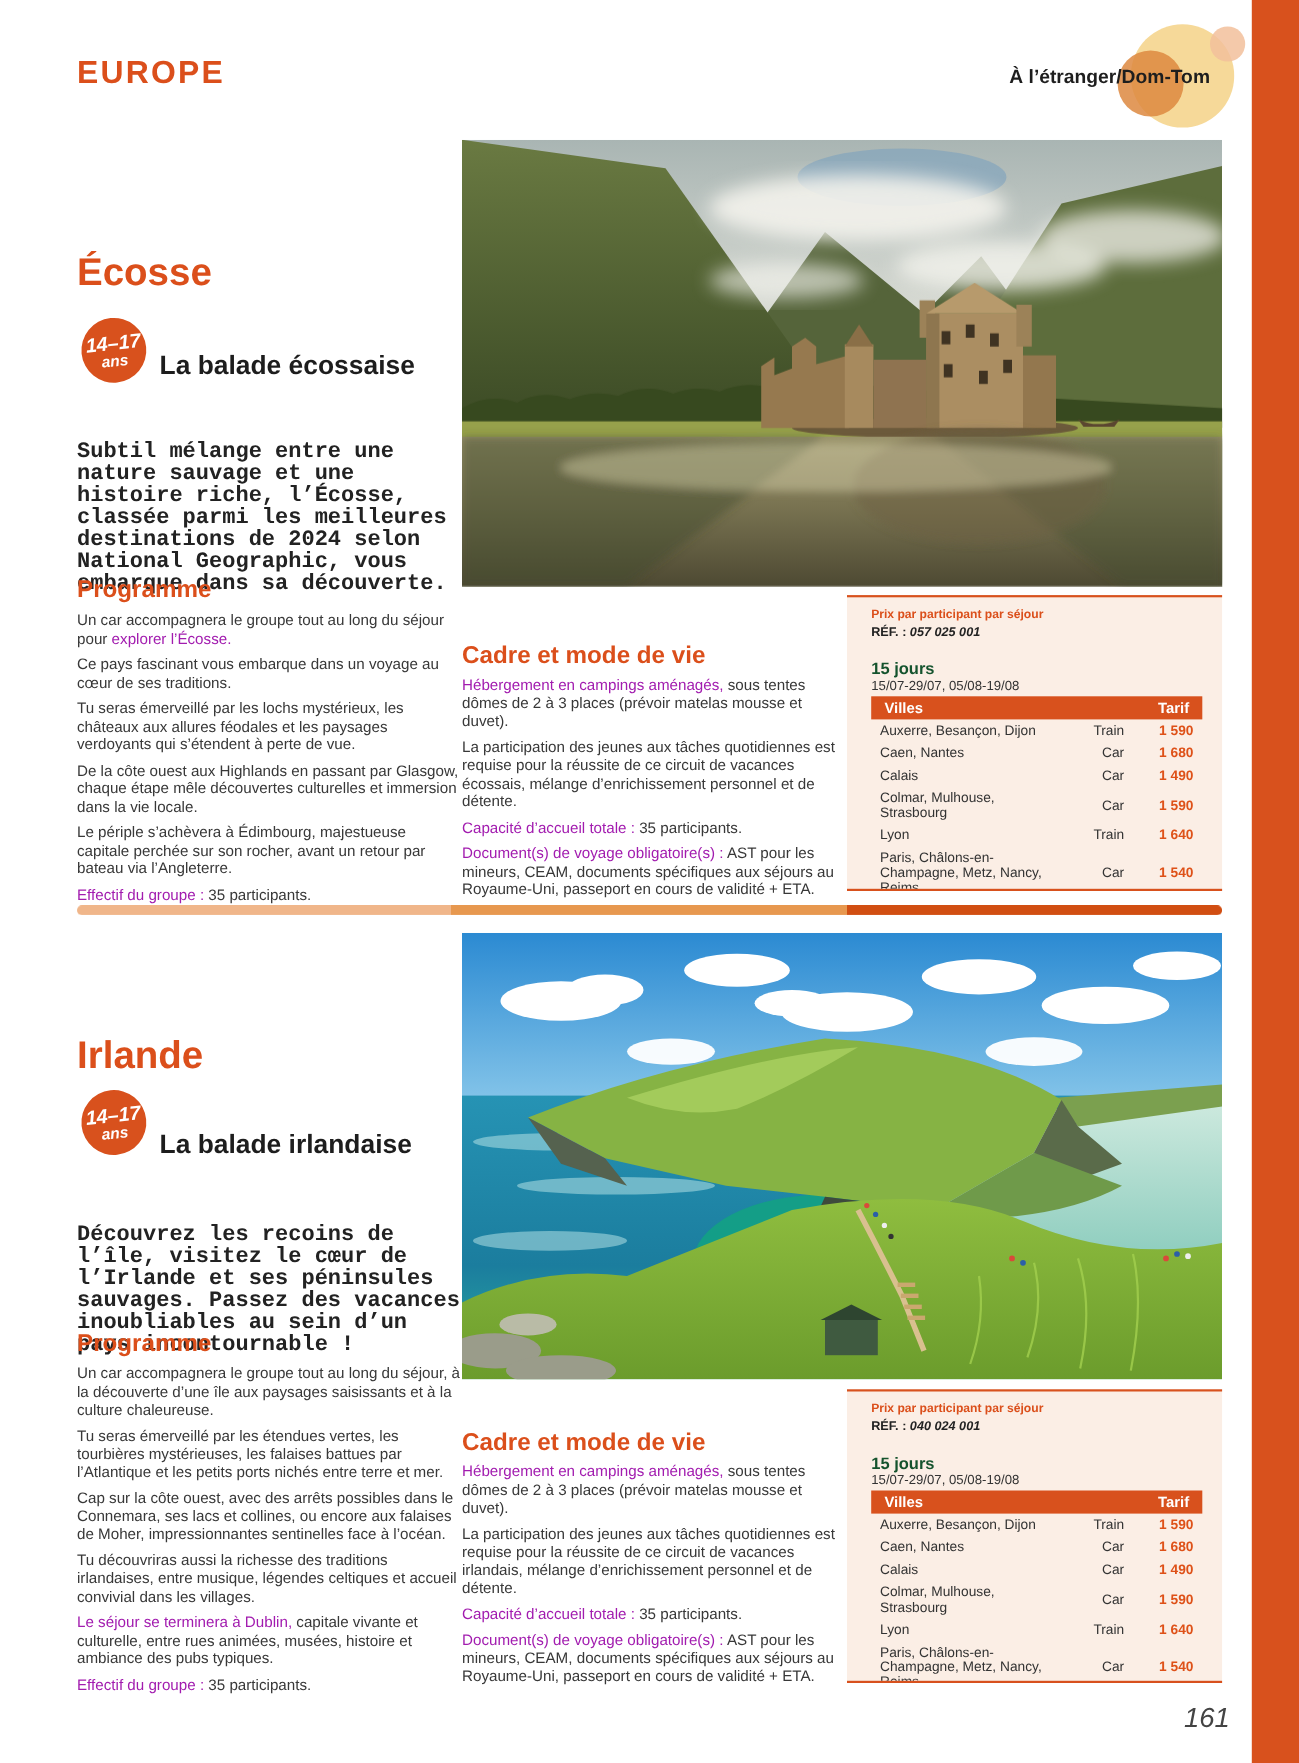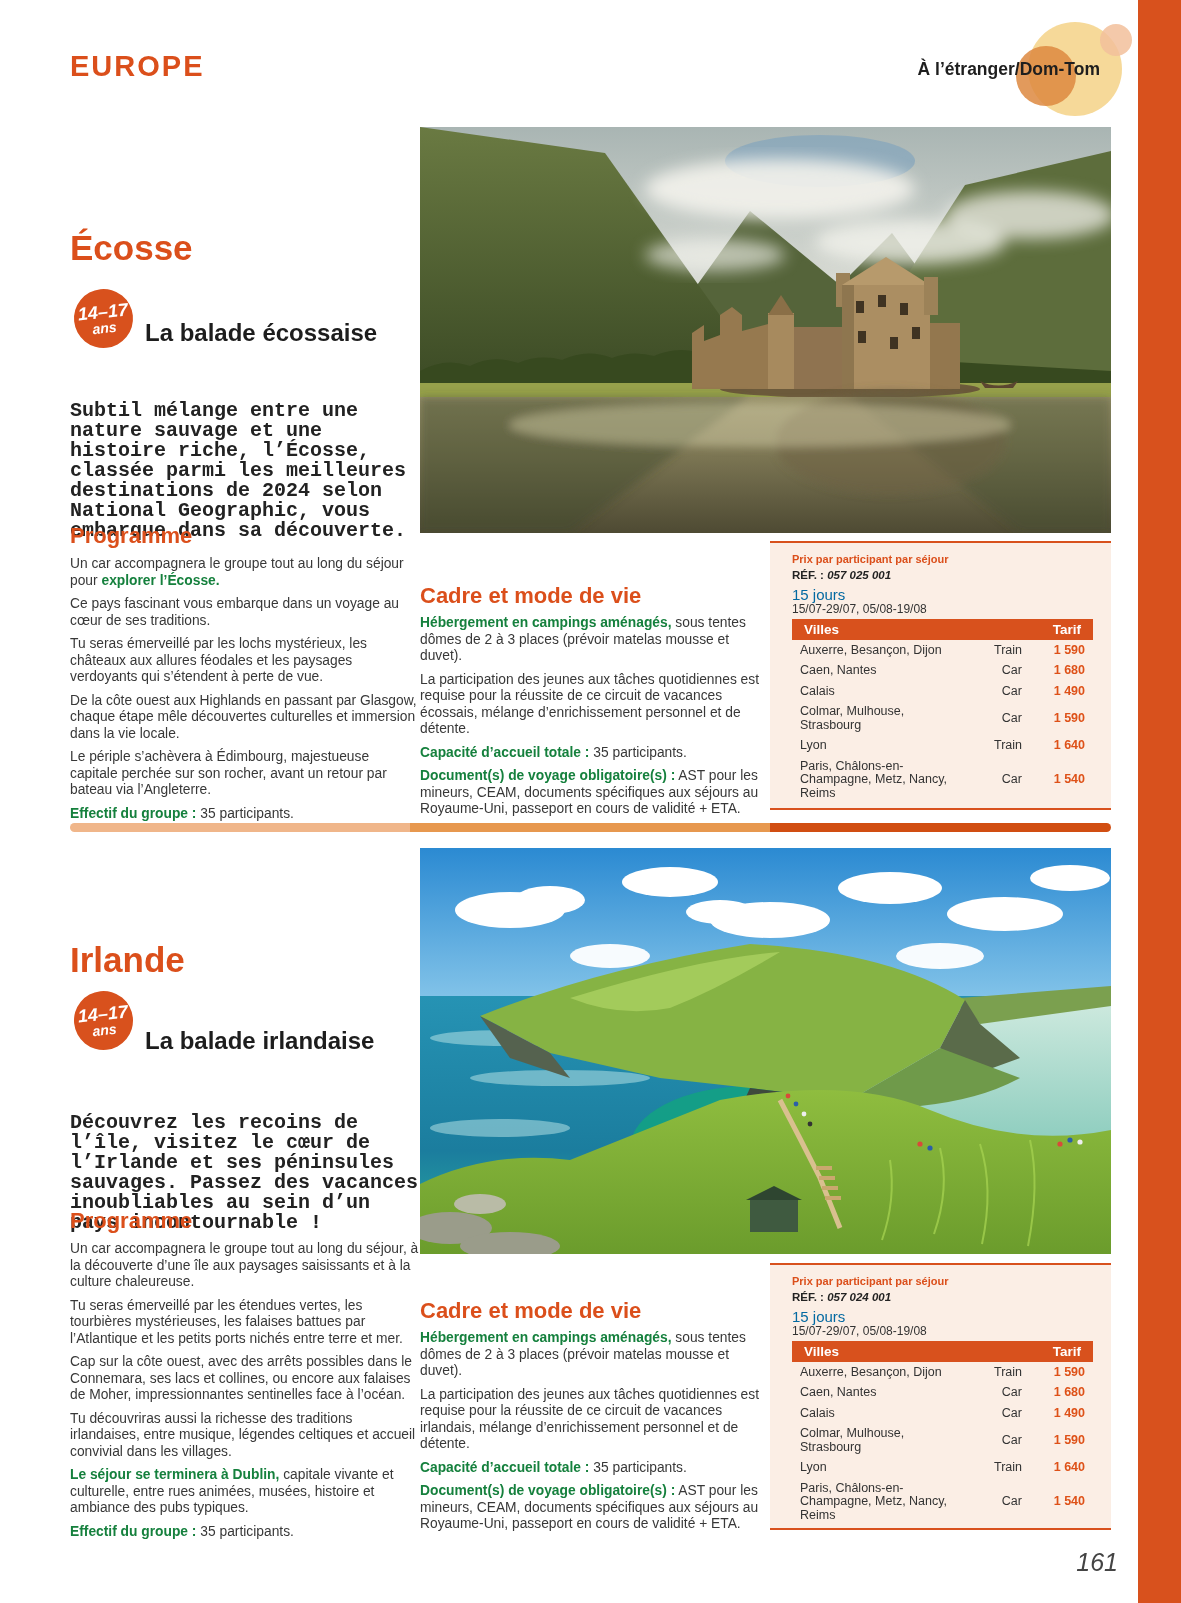--- a/index.html
+++ b/index.html
@@ -18,32 +18,32 @@
   .trip-title{position:absolute;left:145px;font-size:24px;line-height:28px;font-weight:800;color:#1d1d1d;}
   .badge{position:absolute;left:74px;width:59px;height:59px;border-radius:50%;background:#D8511D;
          display:flex;flex-direction:column;align-items:center;justify-content:center;color:#fff;
          transform:rotate(-6deg);}
   .badge .r1{font-size:18px;font-weight:700;font-style:italic;line-height:18px;}
   .badge .r2{font-size:14px;font-weight:700;font-style:italic;line-height:14px;}
   .intro{position:absolute;left:70px;width:356px;font-size:20px;line-height:20px;font-weight:700;color:#222;font-family:Liberation Mono, monospace;}
   .sec-h{position:absolute;font-size:22px;line-height:24px;font-weight:800;color:#DB4F1B;}
   .body{position:absolute;font-size:13.8px;line-height:16.5px;color:#383838;}
   .body p{margin:0 0 7px 0;}
-  .b{font-weight:700;color:#15803d;}
+  .b{font-weight:400;color:#a21caf;}
   
   .photo{position:absolute;left:420px;width:691px;height:406px;overflow:hidden;}
   .photo svg{display:block;width:100%;height:100%;}
   
   .pricebox{position:absolute;left:770px;width:341px;background:#FBEEE5;
             border-top:2px solid #D8511D;border-bottom:2px solid #D8511D;
             padding:8px 18px 0 22px;box-sizing:border-box;overflow:hidden;}
   .pb-title{font-size:11px;line-height:17px;font-weight:800;color:#DB4F1B;}
   .pb-ref{font-size:11.5px;line-height:15px;font-weight:700;color:#222;}
   .pb-ref .val{font-style:italic;}
-  .pb-dur{font-size:15px;line-height:17px;font-weight:400;color:#0369a1;margin-top:3px;}
+  .pb-dur{font-size:15px;line-height:17px;font-weight:700;color:#14532d;margin-top:17px;}
   .pb-dates{font-size:12px;line-height:13px;color:#333;}
   .phead{display:flex;background:#D8511D;color:#fff;font-weight:700;font-size:13.5px;
          padding:3px 12px;margin-top:3px;align-items:center;}
   .prow{display:flex;padding:3.5px 8px;font-size:12.5px;line-height:13.5px;color:#333;align-items:center;}
   .pv{width:158px;}
   .pt{width:64px;text-align:right;}
   .pf{flex:1;text-align:right;color:#DE5118;font-weight:700;}
   
   .divider{position:absolute;left:70px;top:823px;width:1041px;height:9px;display:flex;border-radius:5px;overflow:hidden;}
   .d1{width:340px;background:#F0B68A;}
@@ -349,21 +349,21 @@
 
     <p><span>La participation des jeunes aux tâches quotidiennes est requise pour la réussite de ce circuit de vacances irlandais, mélange d’enrichissement personnel et de détente.</span><span class="b"></span><span></span></p>
 
     <p><span></span><span class="b">Capacité d’accueil totale :</span><span> 35 participants.</span></p>
 
     <p><span></span><span class="b">Document(s) de voyage obligatoire(s) :</span><span> AST pour les mineurs, CEAM, documents spécifiques aux séjours au Royaume-Uni, passeport en cours de validité + ETA.</span></p>
   </div>
 
   <div class="pricebox" style="top:1263px;height:267px;">
     <div class="pb-title">Prix par participant par séjour</div>
-    <div class="pb-ref"><span>RÉF. :</span> <span class="val">057 024 001</span></div>
+    <div class="pb-ref"><span>RÉF. :</span> <span class="val">040 024 001</span></div>
     <div class="pb-dur">15 jours</div>
     <div class="pb-dates">15/07-29/07, 05/08-19/08</div>
     <div class="phead">
       <div class="pv">Villes</div>
       <div class="pt"></div>
       <div class="pf" style="color:#fff;">Tarif</div>
     </div>
     <div>
       <div class="prow">
         <div class="pv">Auxerre, Besançon, Dijon</div>

